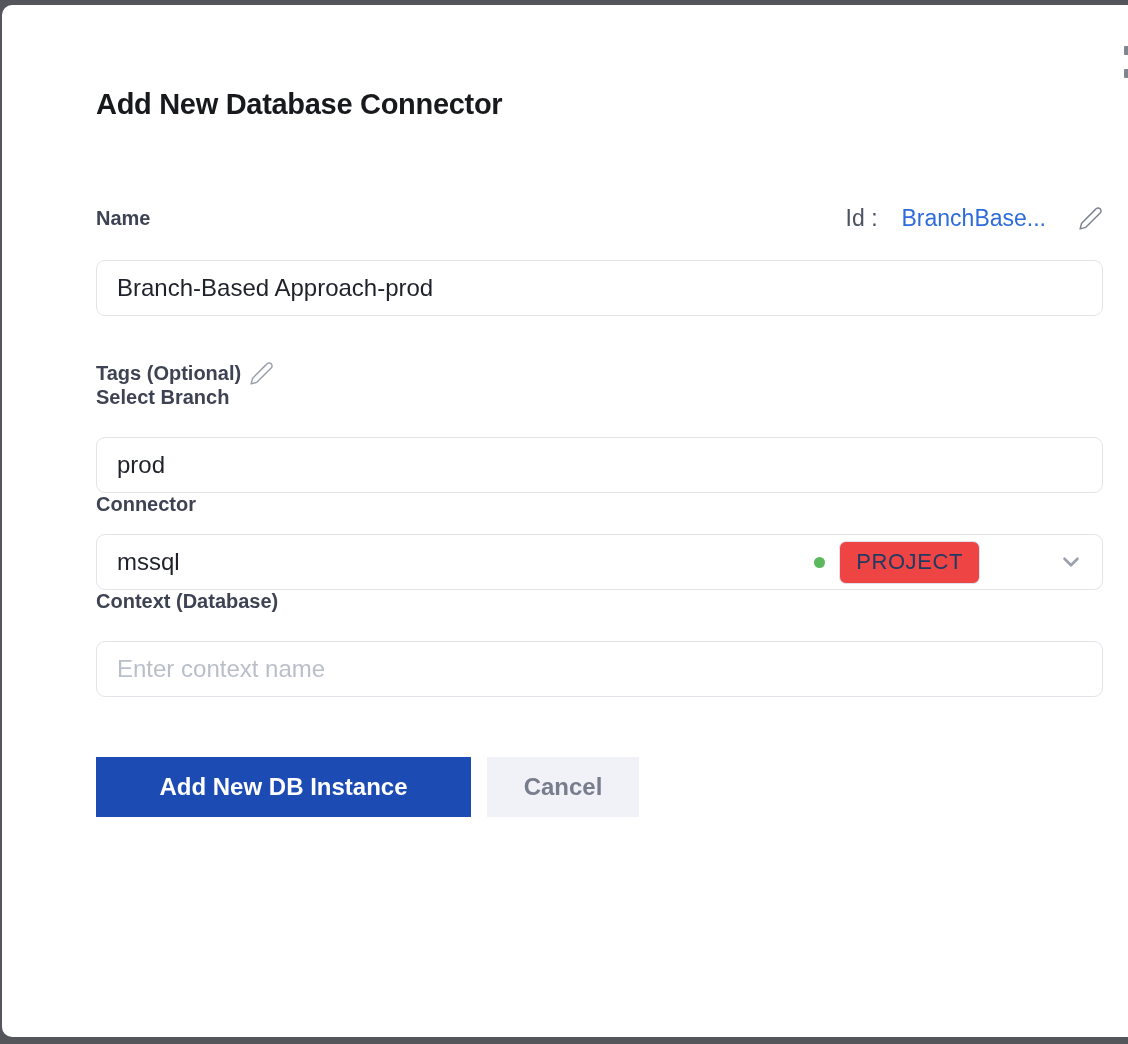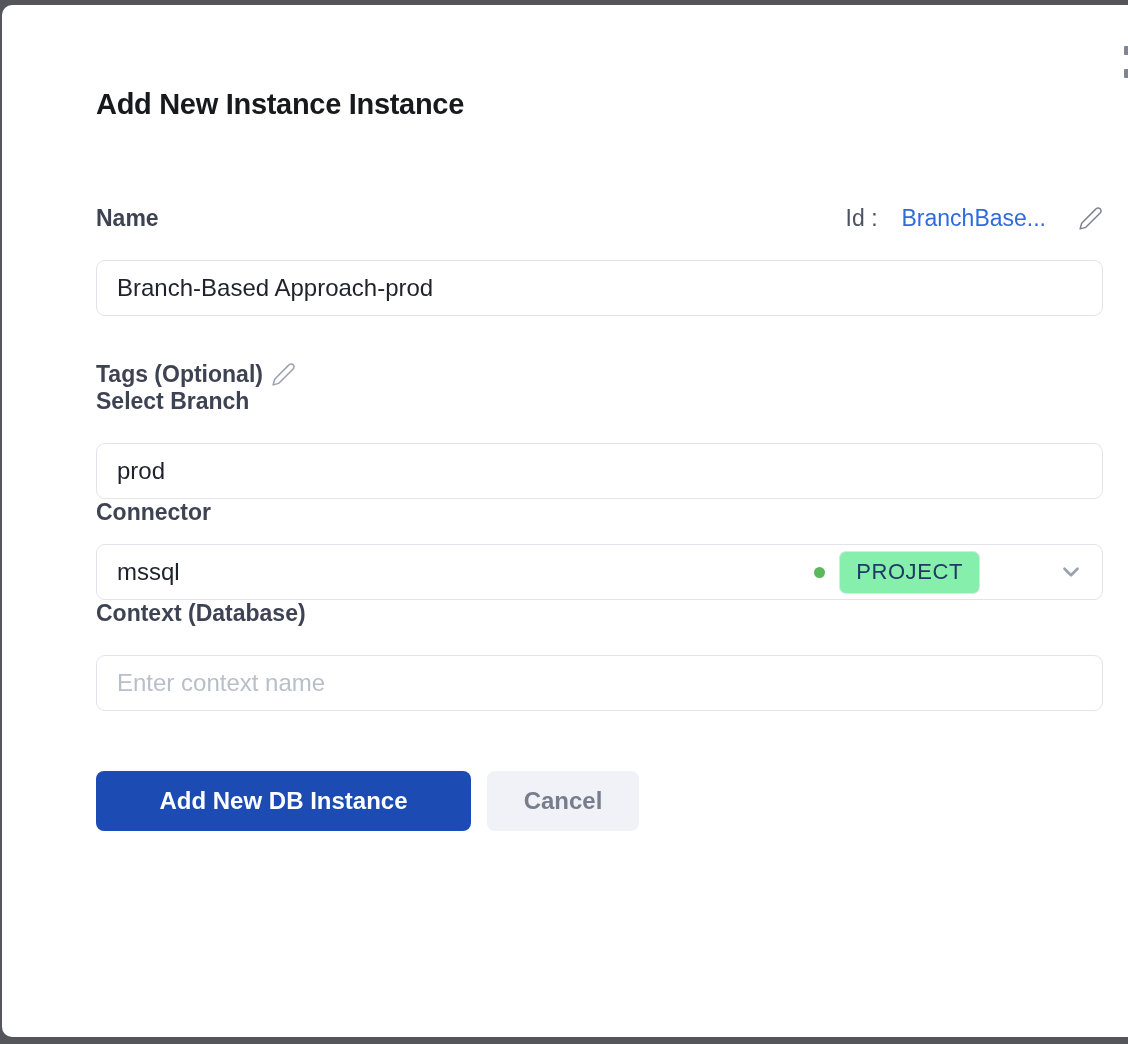--- a/index.html
+++ b/index.html
@@ -32,21 +32,21 @@
     padding:0 25px 0 94px;
   }
   .modal-title{
     margin-top:83px;
     font-size:29px;
     font-weight:700;
     color:#17191d;
     letter-spacing:-0.3px;
   }
   .field-label{
-    font-size:23px;
+    font-size:20px;
     font-weight:600;
     color:var(--label-color);
   }
   .label-row{
     display:flex;
     align-items:center;
     justify-content:space-between;
   }
   .label-row.name-row{margin-top:84px;}
   .id-group{
@@ -118,42 +118,42 @@
     width:11px;height:11px;
     border-radius:50%;
     background:var(--status-dot);
     flex:0 0 auto;
   }
   .badge{
     margin-left:14px;
     padding:7px 16px 8px 16px;
     border:1px solid #dfe3ee;
     border-radius:7px;
-    background:#86efac;
+    background:#ef4444;
     color:var(--badge-text);
     font-size:22px;
     letter-spacing:0.6px;
   }
   .chevron{
     margin-left:78px;
     display:inline-flex;
     align-items:center;
     color:#9ba1ad;
   }
   .chevron svg{width:26px;height:26px;}
   .actions{
     margin-top:60px;
     display:flex;
     align-items:center;
     gap:16px;
   }
   .btn{
     height:60px;
     border:none;
-    border-radius:8px;
+    border-radius:0;
     font-size:24px;
     font-weight:700;
     font-family:inherit;
     cursor:pointer;
   }
   .btn-primary{
     width:375px;
     background:var(--primary-button);
     color:#ffffff;
   }
@@ -180,21 +180,21 @@
 <body>
 
 <div class="modal">
 
   <div class="clipped-icons">
     <span></span>
       <span></span>
   </div>
 
   <div class="content">
-    <h1 class="modal-title">Add New Instance Instance</h1>
+    <h1 class="modal-title">Add New Database Connector</h1>
 
     <div class="label-row name-row">
       <span class="field-label">Name</span>
       <span class="id-group">
         <span class="id-prefix">Id :</span>
         <a class="id-link">BranchBase...</a>
         <span class="pencil">
           <svg viewBox="0 0 24 24" fill="none" stroke="currentColor" stroke-width="1.4" stroke-linecap="round" stroke-linejoin="round">
             <path d="M17 3a2.85 2.85 0 1 1 4 4L7.5 20.5 2 22l1.5-5.5Z"></path>
           </svg>

